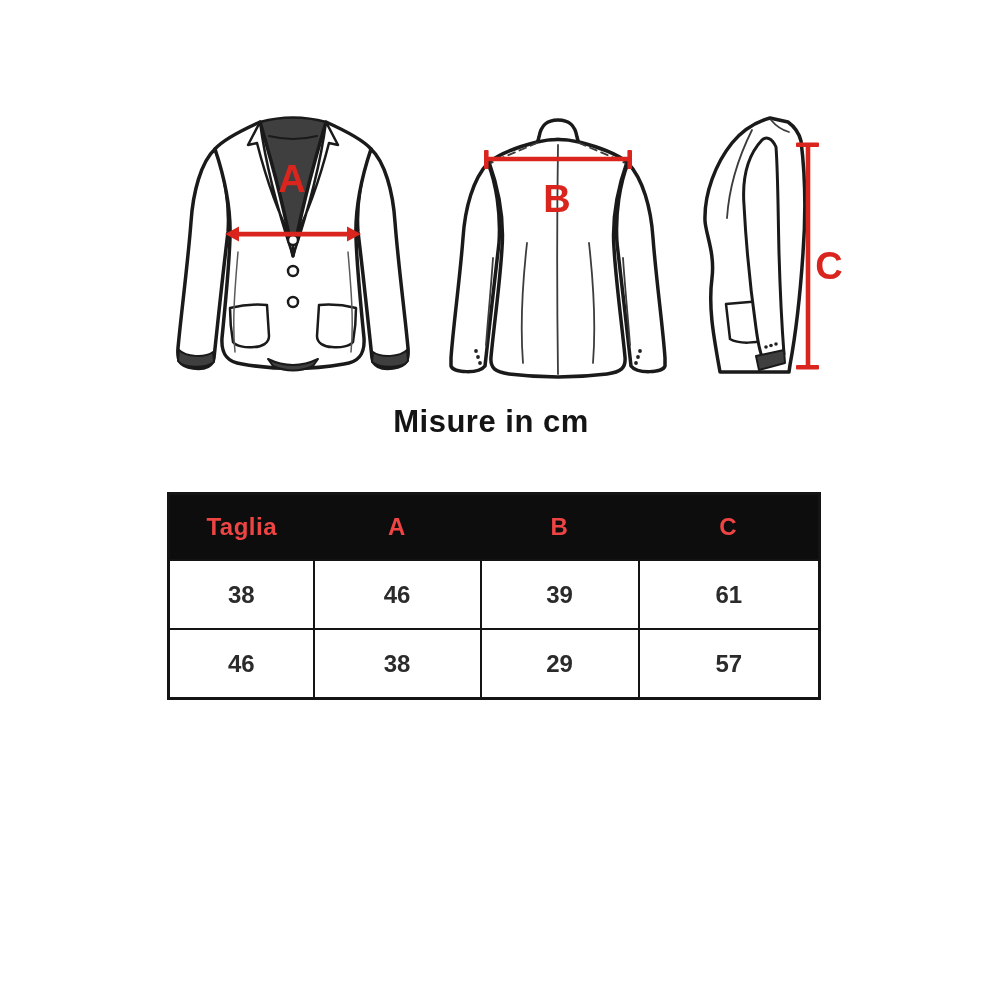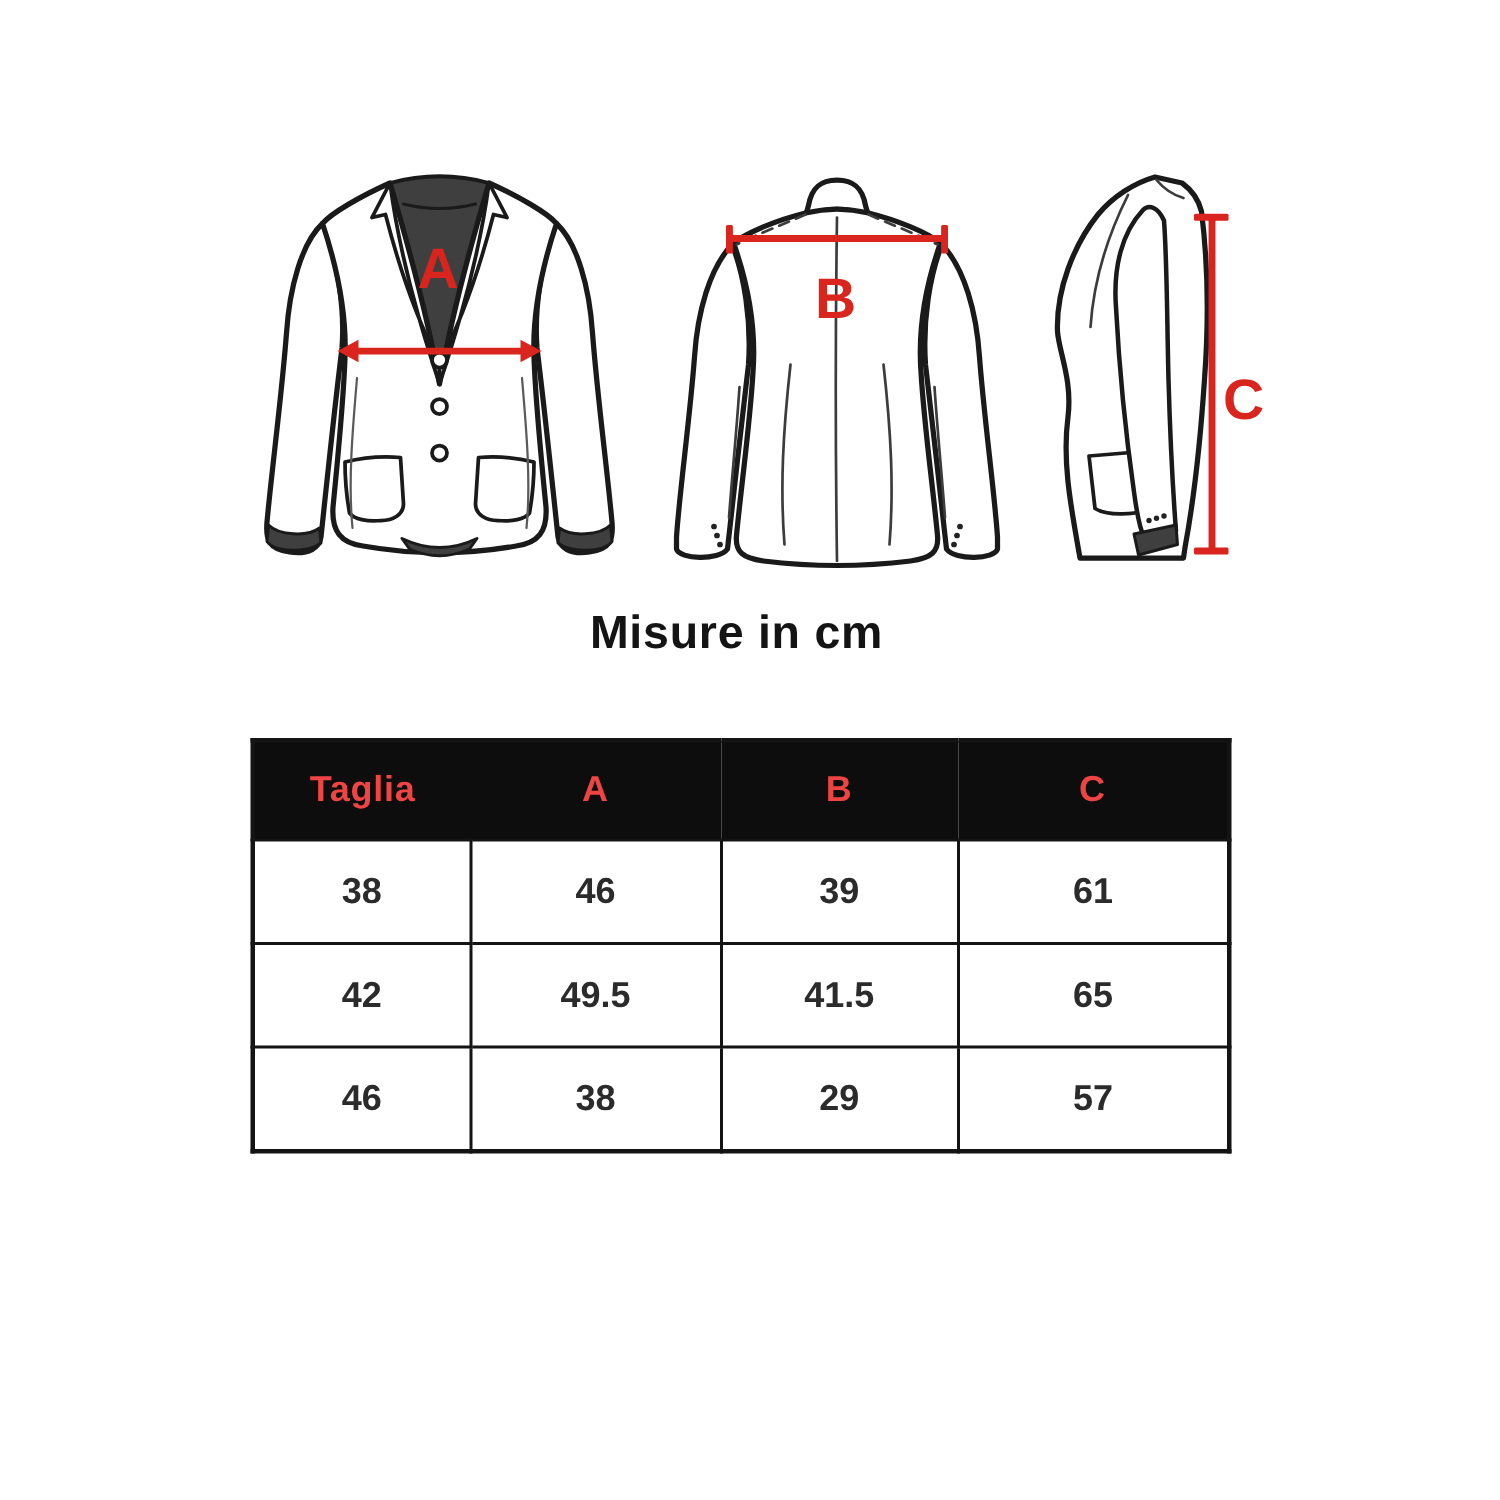--- a/index.html
+++ b/index.html
@@ -136,26 +136,20 @@
       </tr>
     </thead>
     <tbody>
       <tr>
         <td>38</td>
         <td>46</td>
         <td>39</td>
         <td>61</td>
       </tr>
       <tr>
-        <td>42</td>
-        <td>49.5</td>
-        <td>41.5</td>
-        <td>65</td>
-      </tr>
-      <tr>
         <td>46</td>
         <td>38</td>
         <td>29</td>
         <td>57</td>
       </tr>
     </tbody>
   </table>
 
 </div>
 

